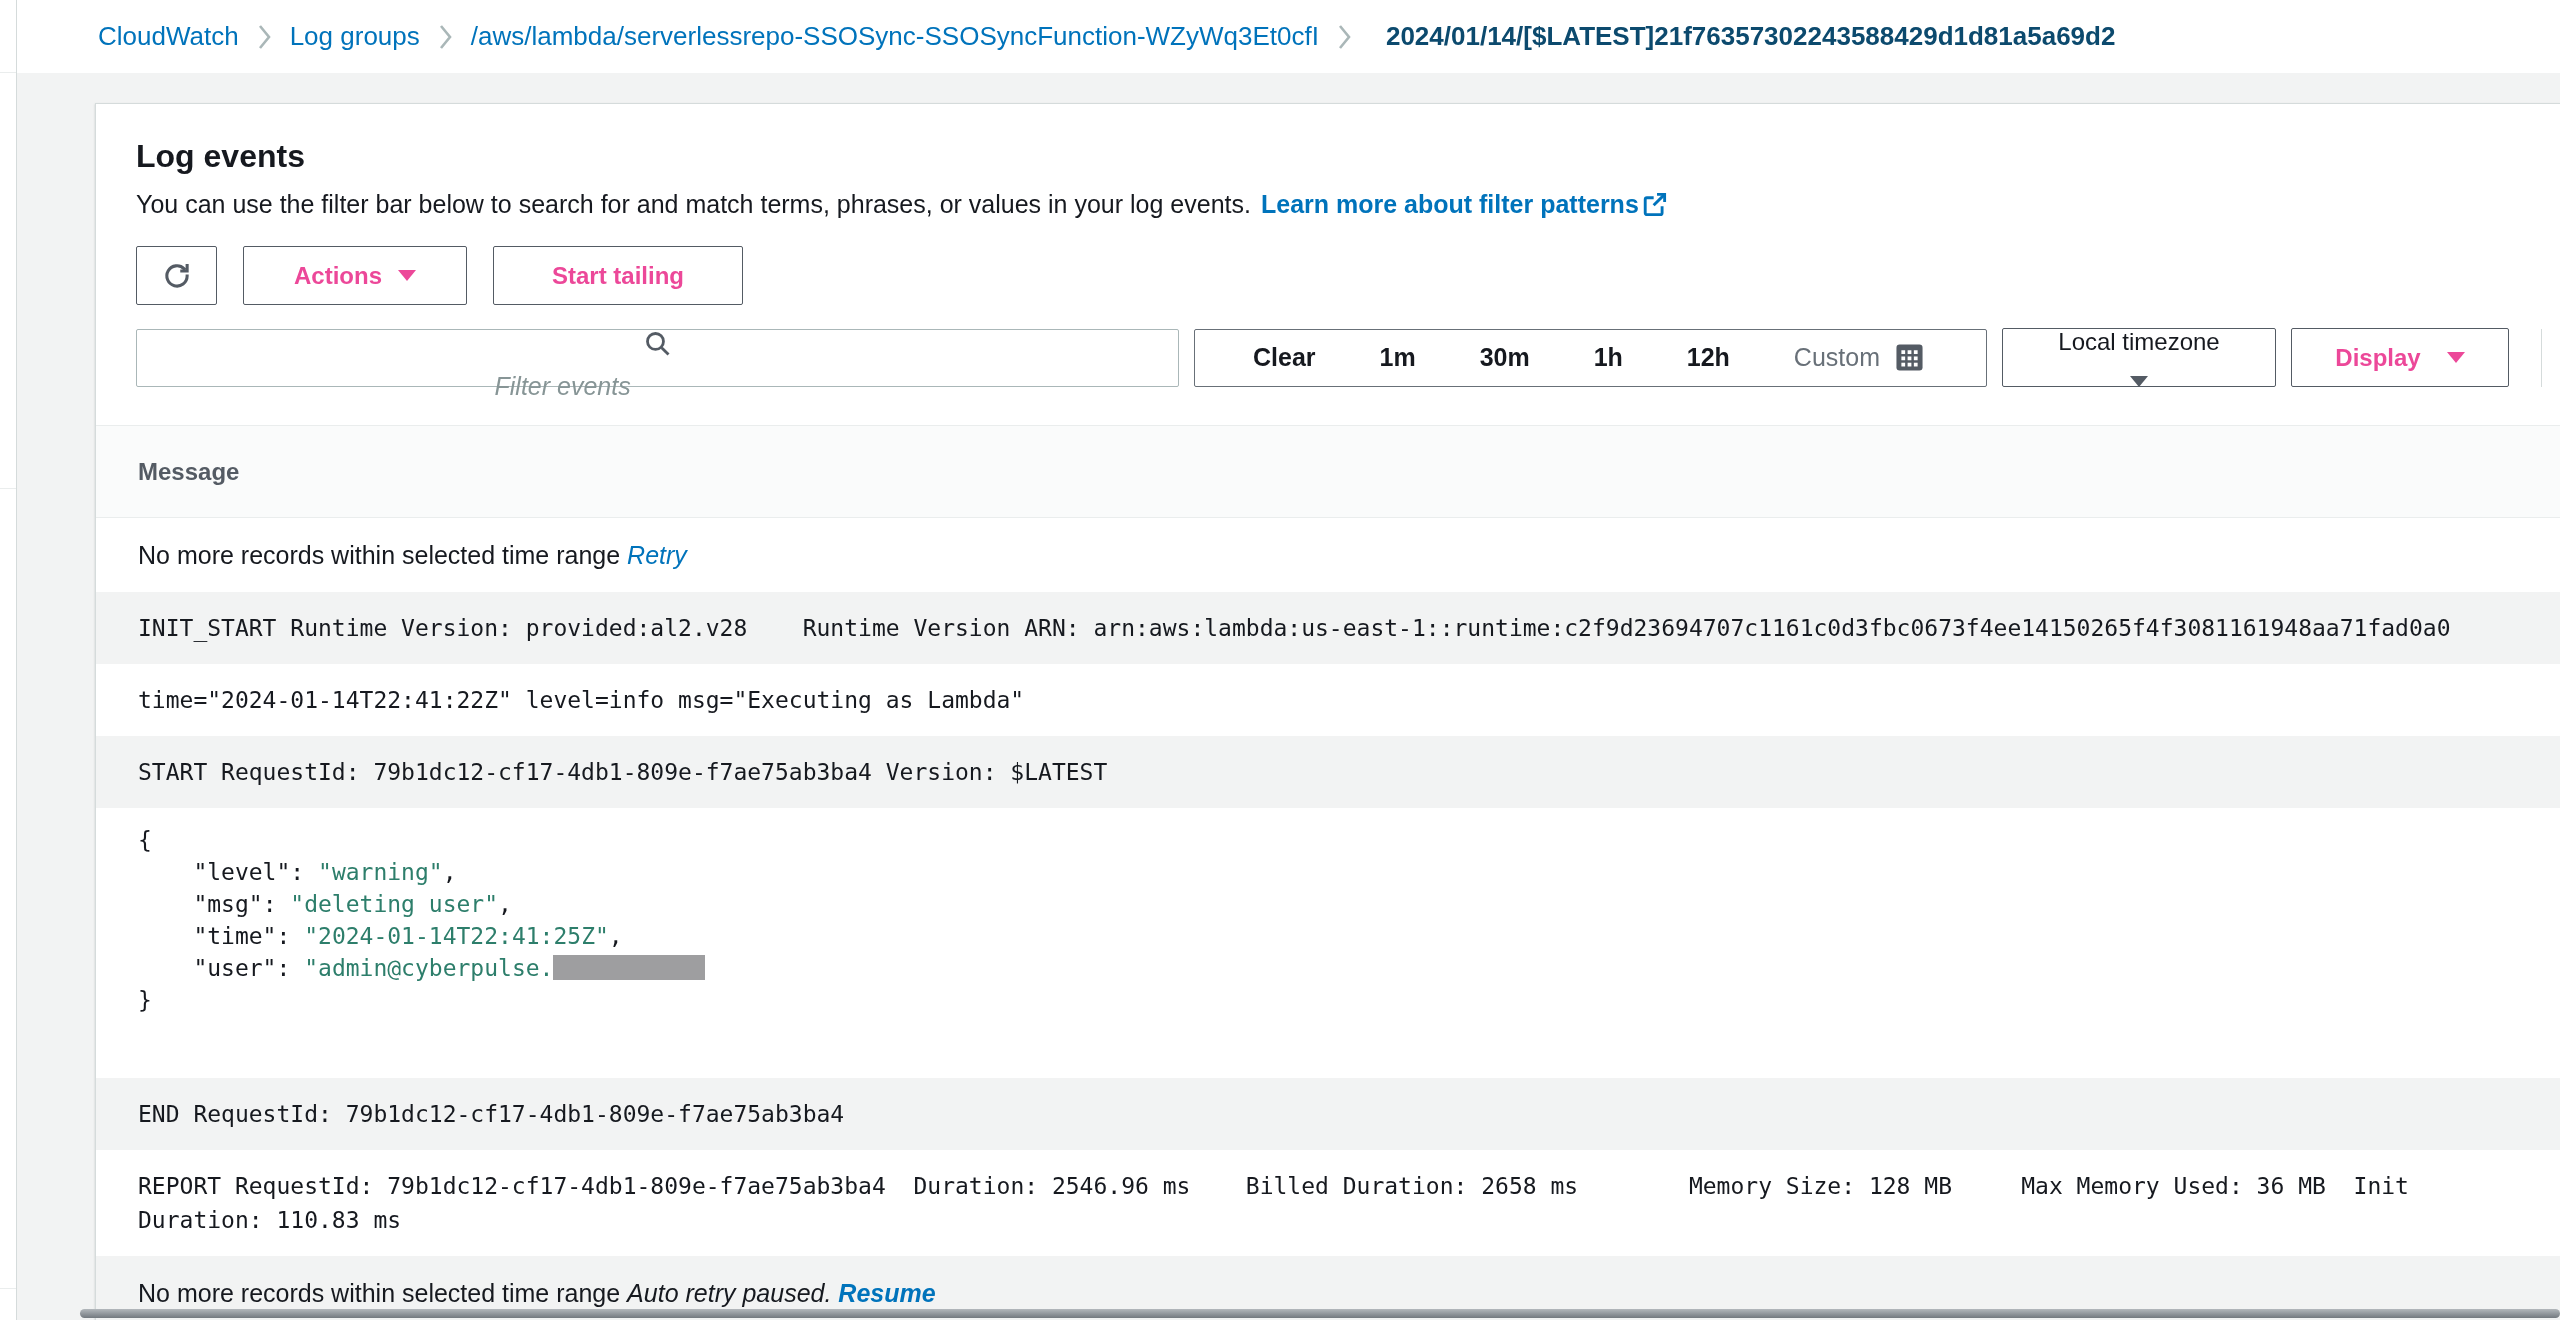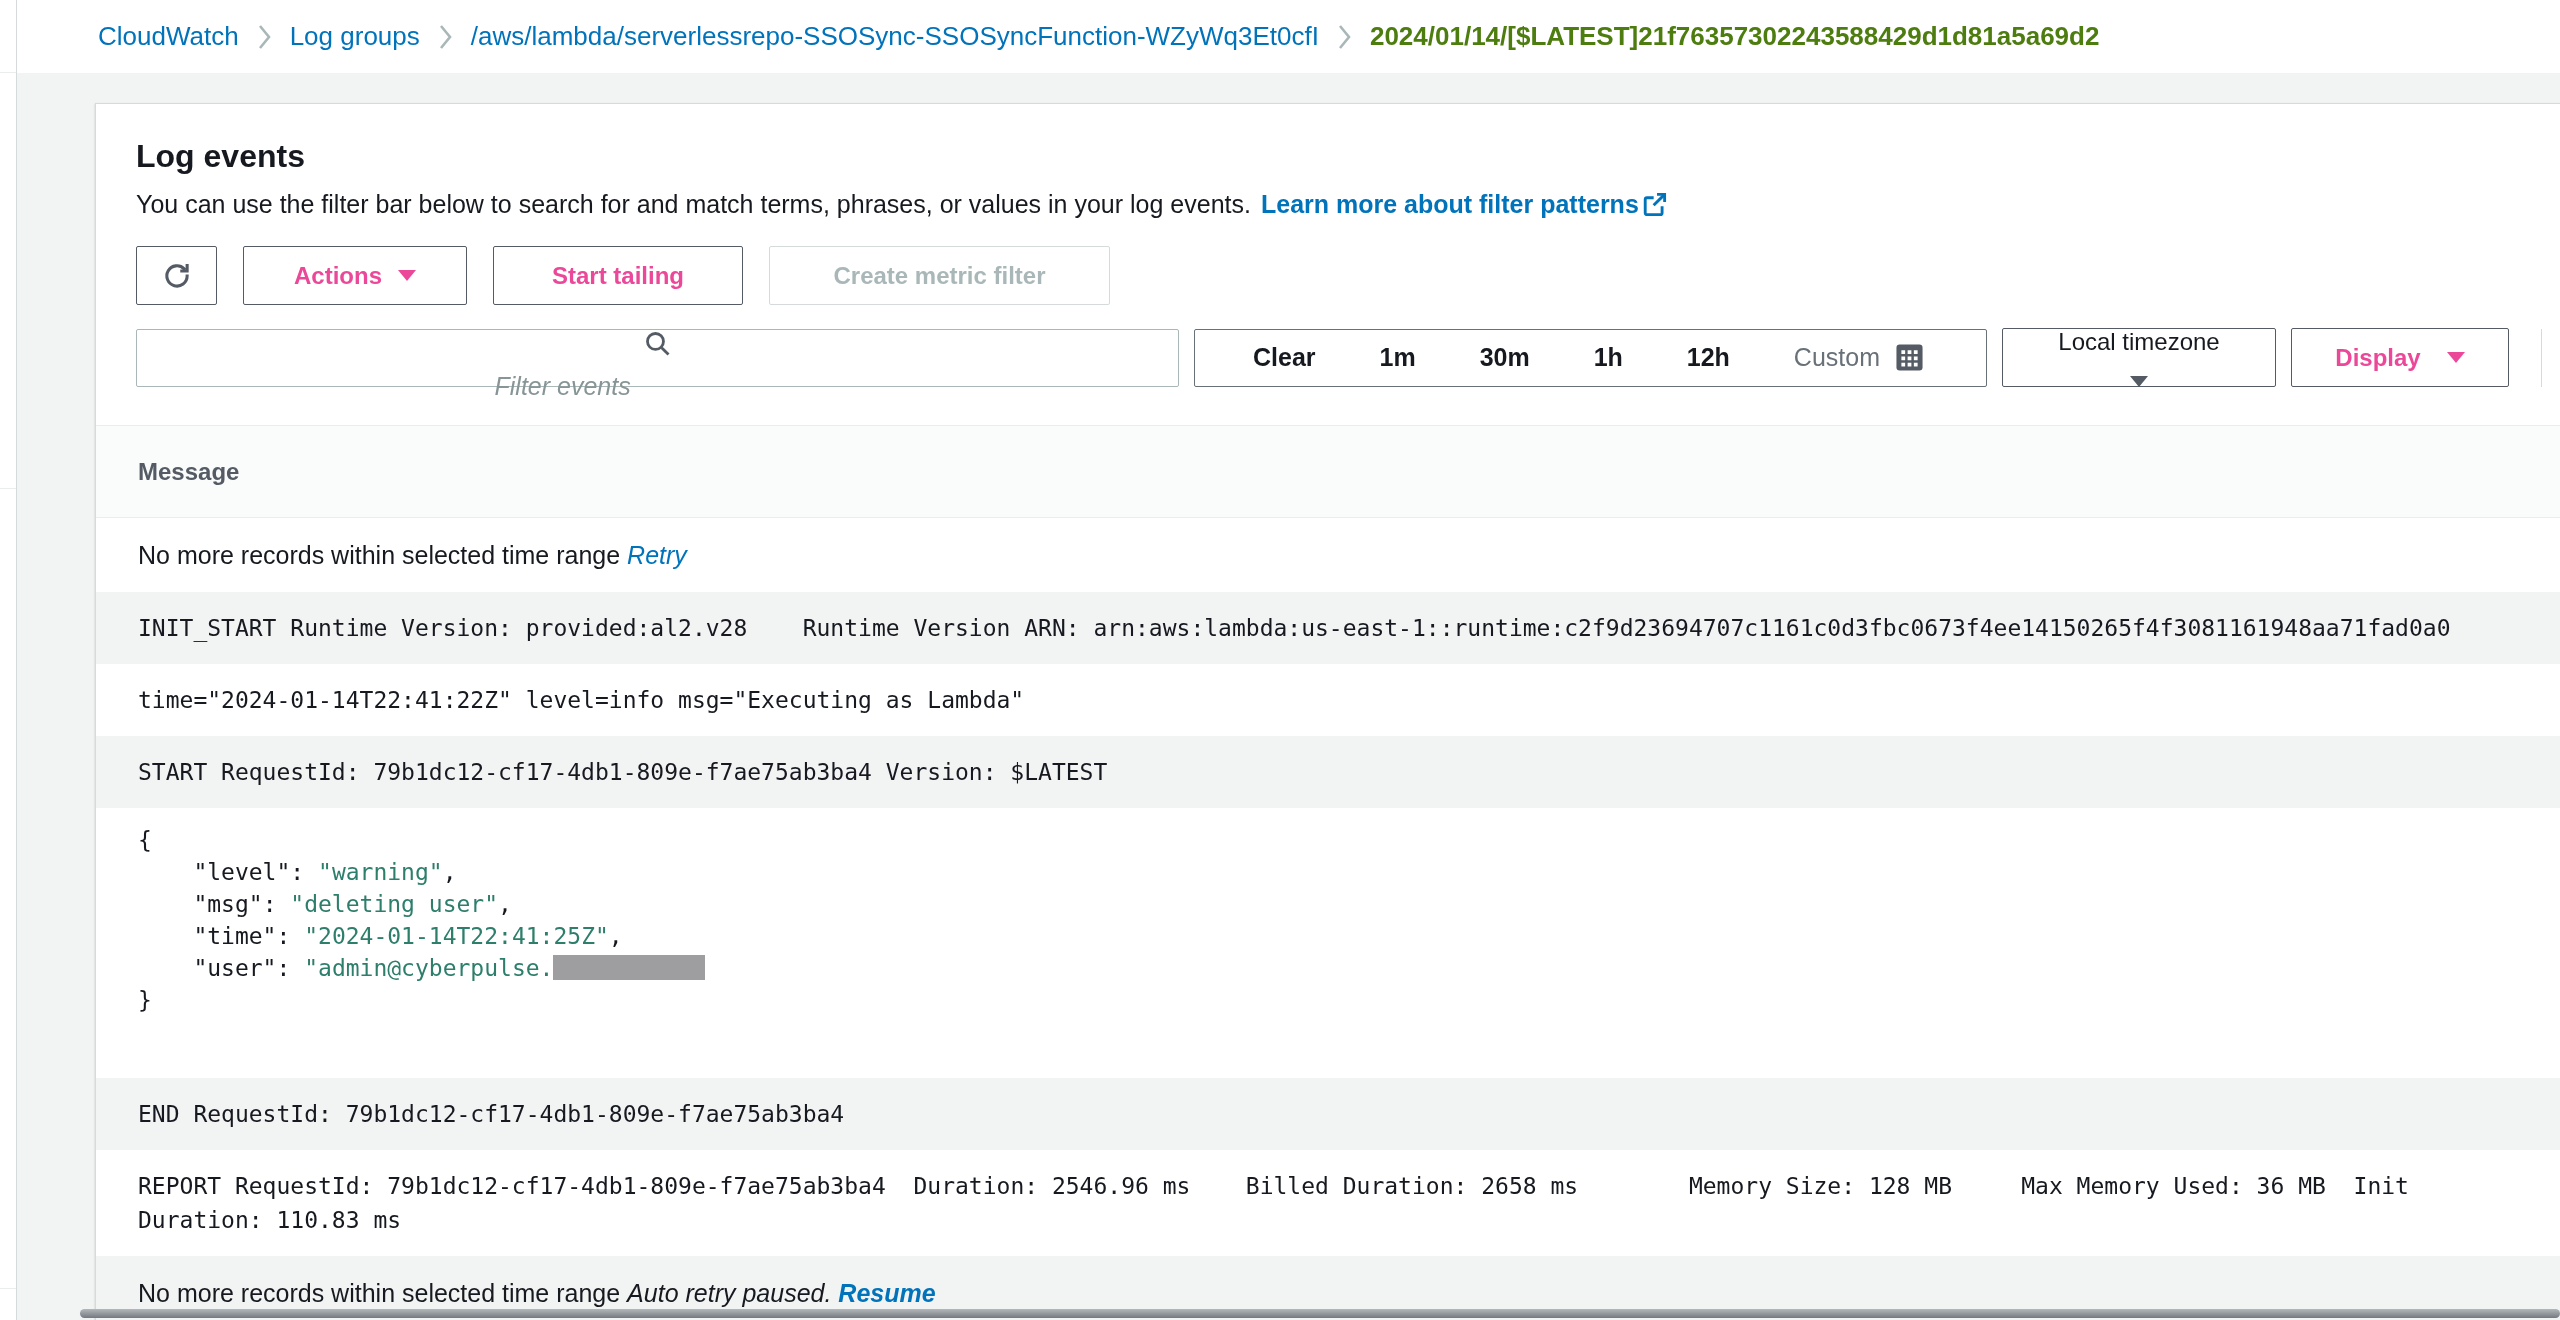--- a/index.html
+++ b/index.html
@@ -15,21 +15,21 @@
   
   .sliver { position:absolute; left:0; top:0; width:17px; height:1320px;
             background:#ffffff; border-right:1px solid #d5dbdb; z-index:3; }
   .sliver .sep { position:absolute; left:0; right:0; height:1px; background:#eaeded; }
 
   
   .topbar { position:absolute; left:0; top:0; width:2560px; height:73px; background:#ffffff; z-index:2;
             display:flex; align-items:center; padding-left:98px; }
   .bc { display:flex; align-items:center; gap:18px; font-size:26px; white-space:nowrap; }
   .bc-link { color:#0073bb; cursor:pointer; }
-  .bc-current { color:#4d7c0f; font-weight:700; }
+  .bc-current { color:#0c4a6e; font-weight:700;margin-left:16px; }
   .bc-sep { display:inline-flex; align-items:center; }
 
   
   .card { position:absolute; left:95px; top:103px; width:2480px; height:1230px;
           background:#ffffff; border:1px solid #d5dbdb; border-right:none;
           box-shadow:0 1px 2px rgba(0,28,36,.18); z-index:1; overflow:hidden; }
 
   .card-head { padding:34px 40px 0 40px; }
   .page-title { font-size:32px; font-weight:700; color:#16191f; }
   .desc { margin-top:15px; font-size:25px; color:#16191f; display:flex; align-items:center; gap:10px; white-space:nowrap; }
@@ -152,23 +152,20 @@
           <path d="M19.6 4.2v4h-4"></path>
         </svg>
       </span>
     </button>
     <button class="btn btn-actions">
       <span>Actions</span>
       <span class="caret"></span>
     </button>
     <button class="btn btn-tailing">
       <span>Start tailing</span>
-    </button>
-    <button class="btn btn-disabled">
-      <span>Create metric filter</span>
     </button>
   </div>
 
   <div class="filter-row">
     <div class="search">
       <span>
         <svg width="28" height="28" viewBox="0 0 20 20" fill="none" stroke="#545b64" stroke-width="2">
           <circle cx="8.2" cy="8.2" r="5.7"></circle>
           <path d="M12.6 12.6 17.5 17.5"></path>
         </svg>

